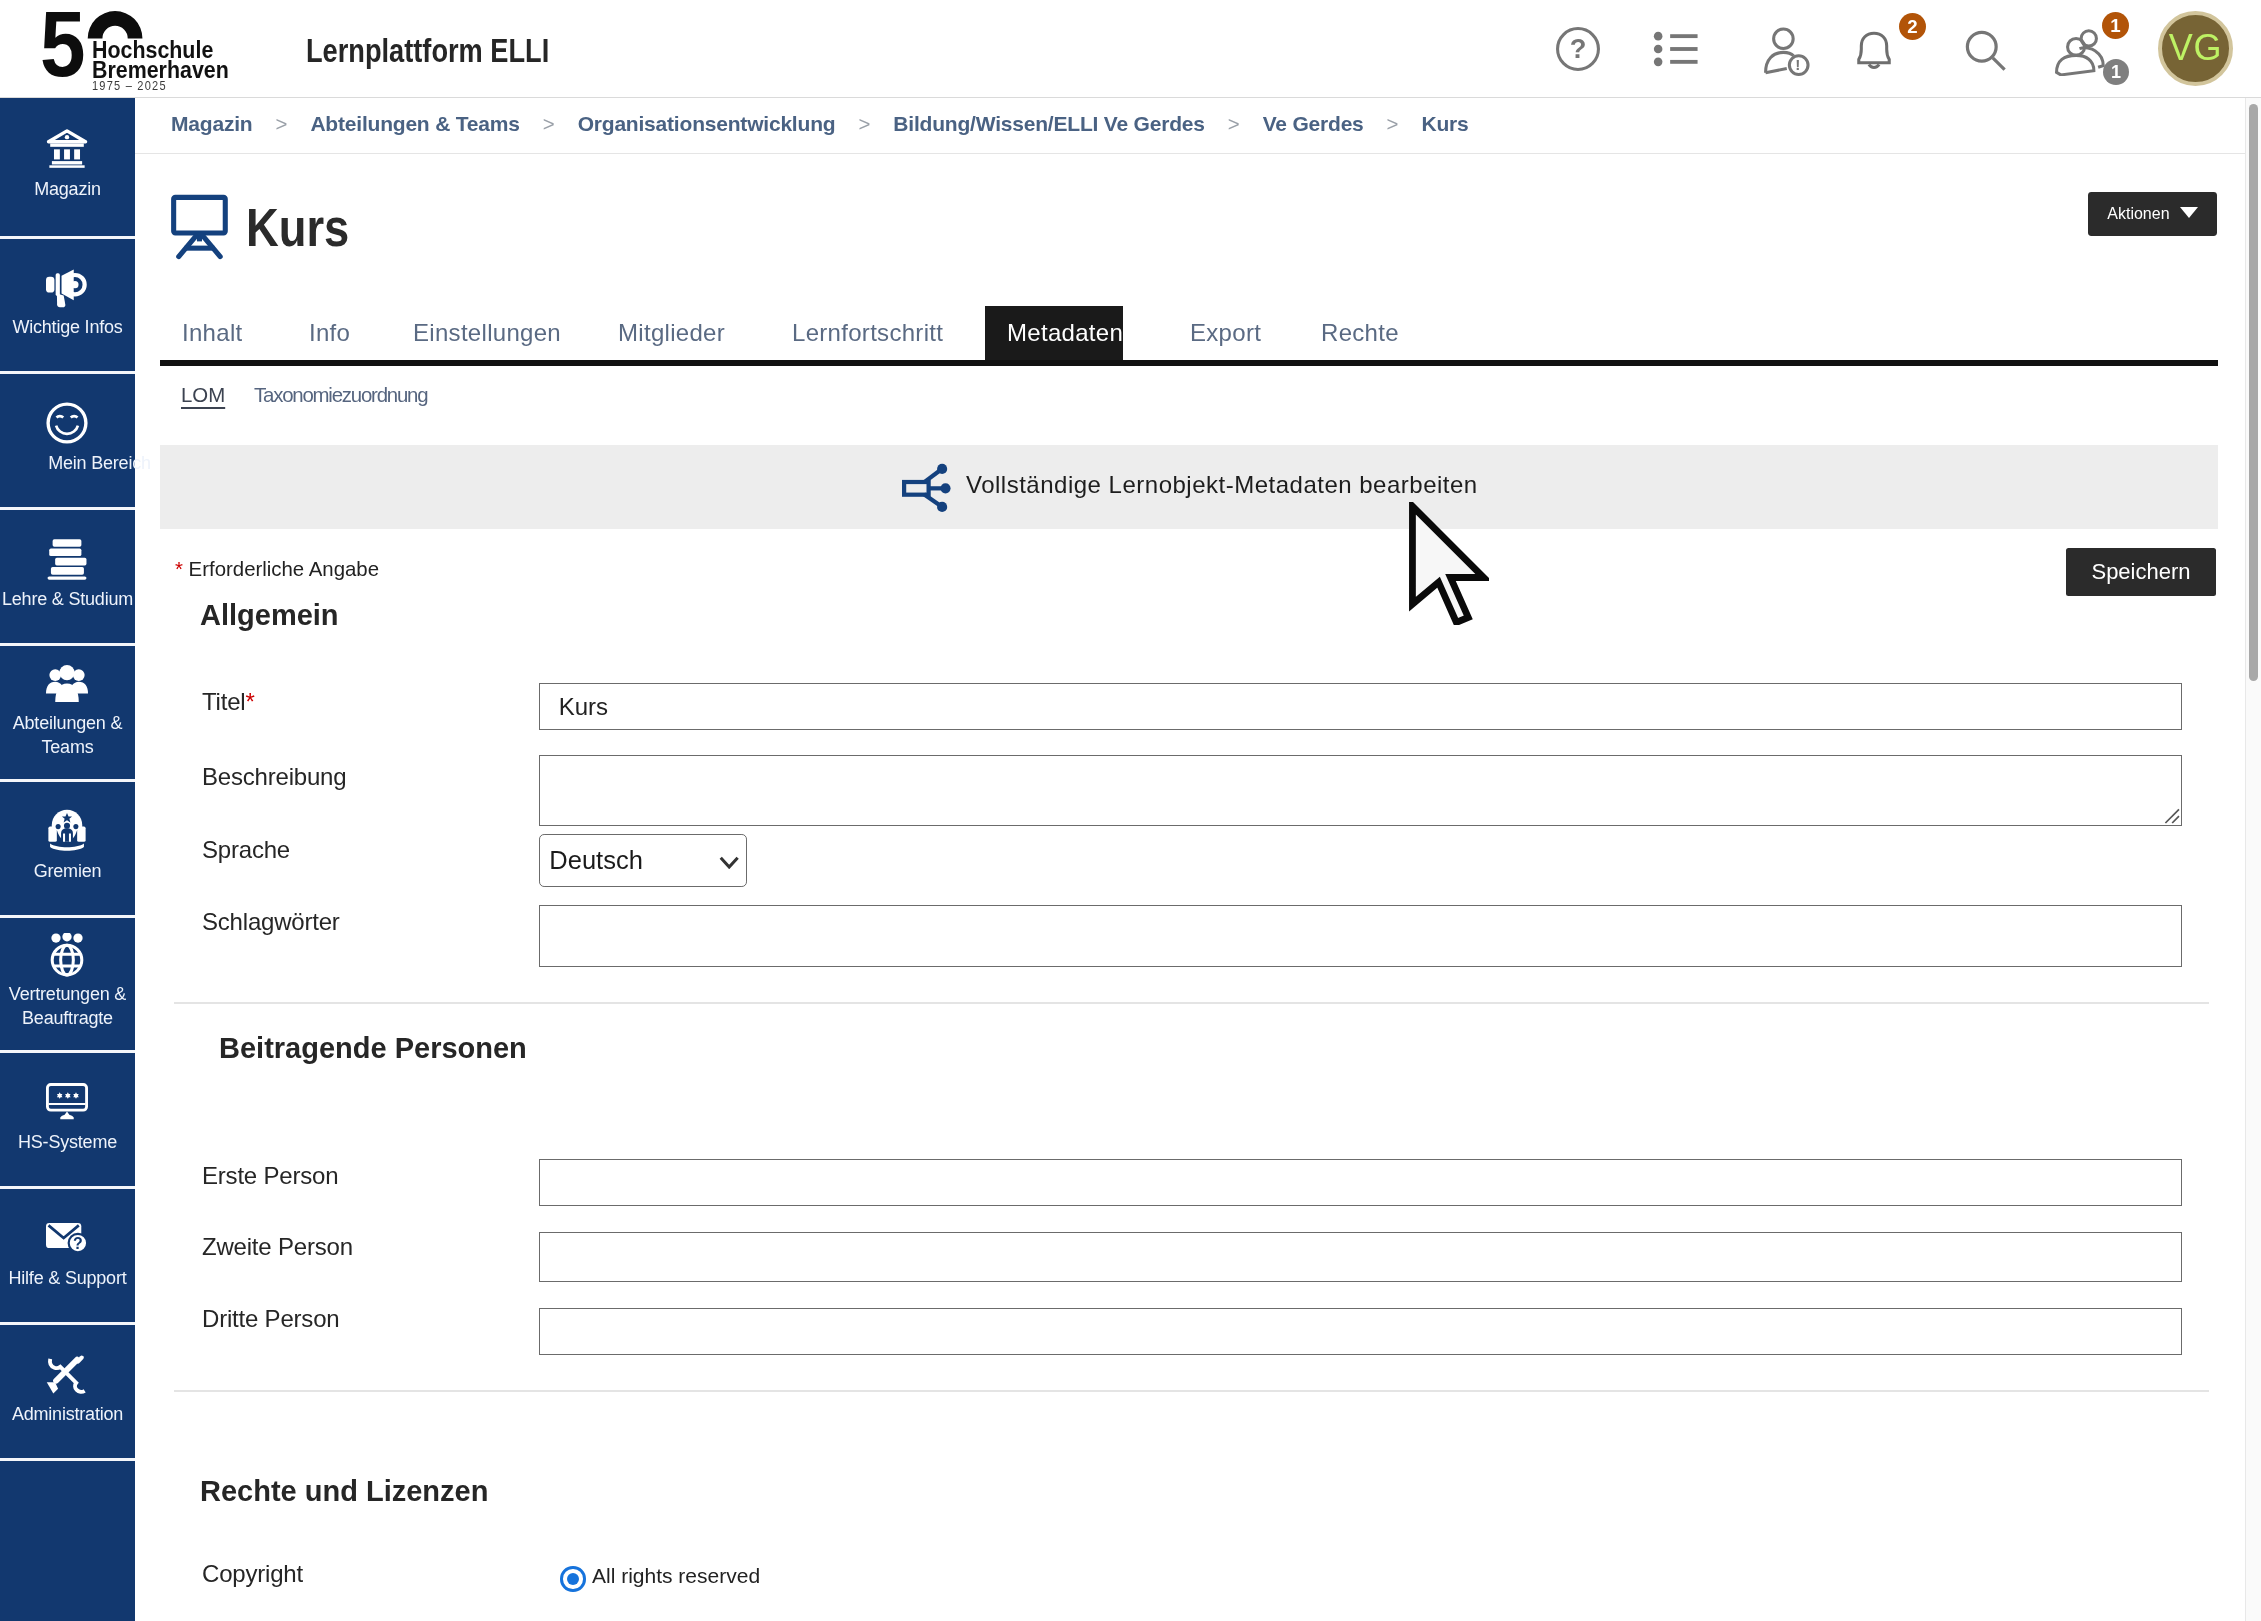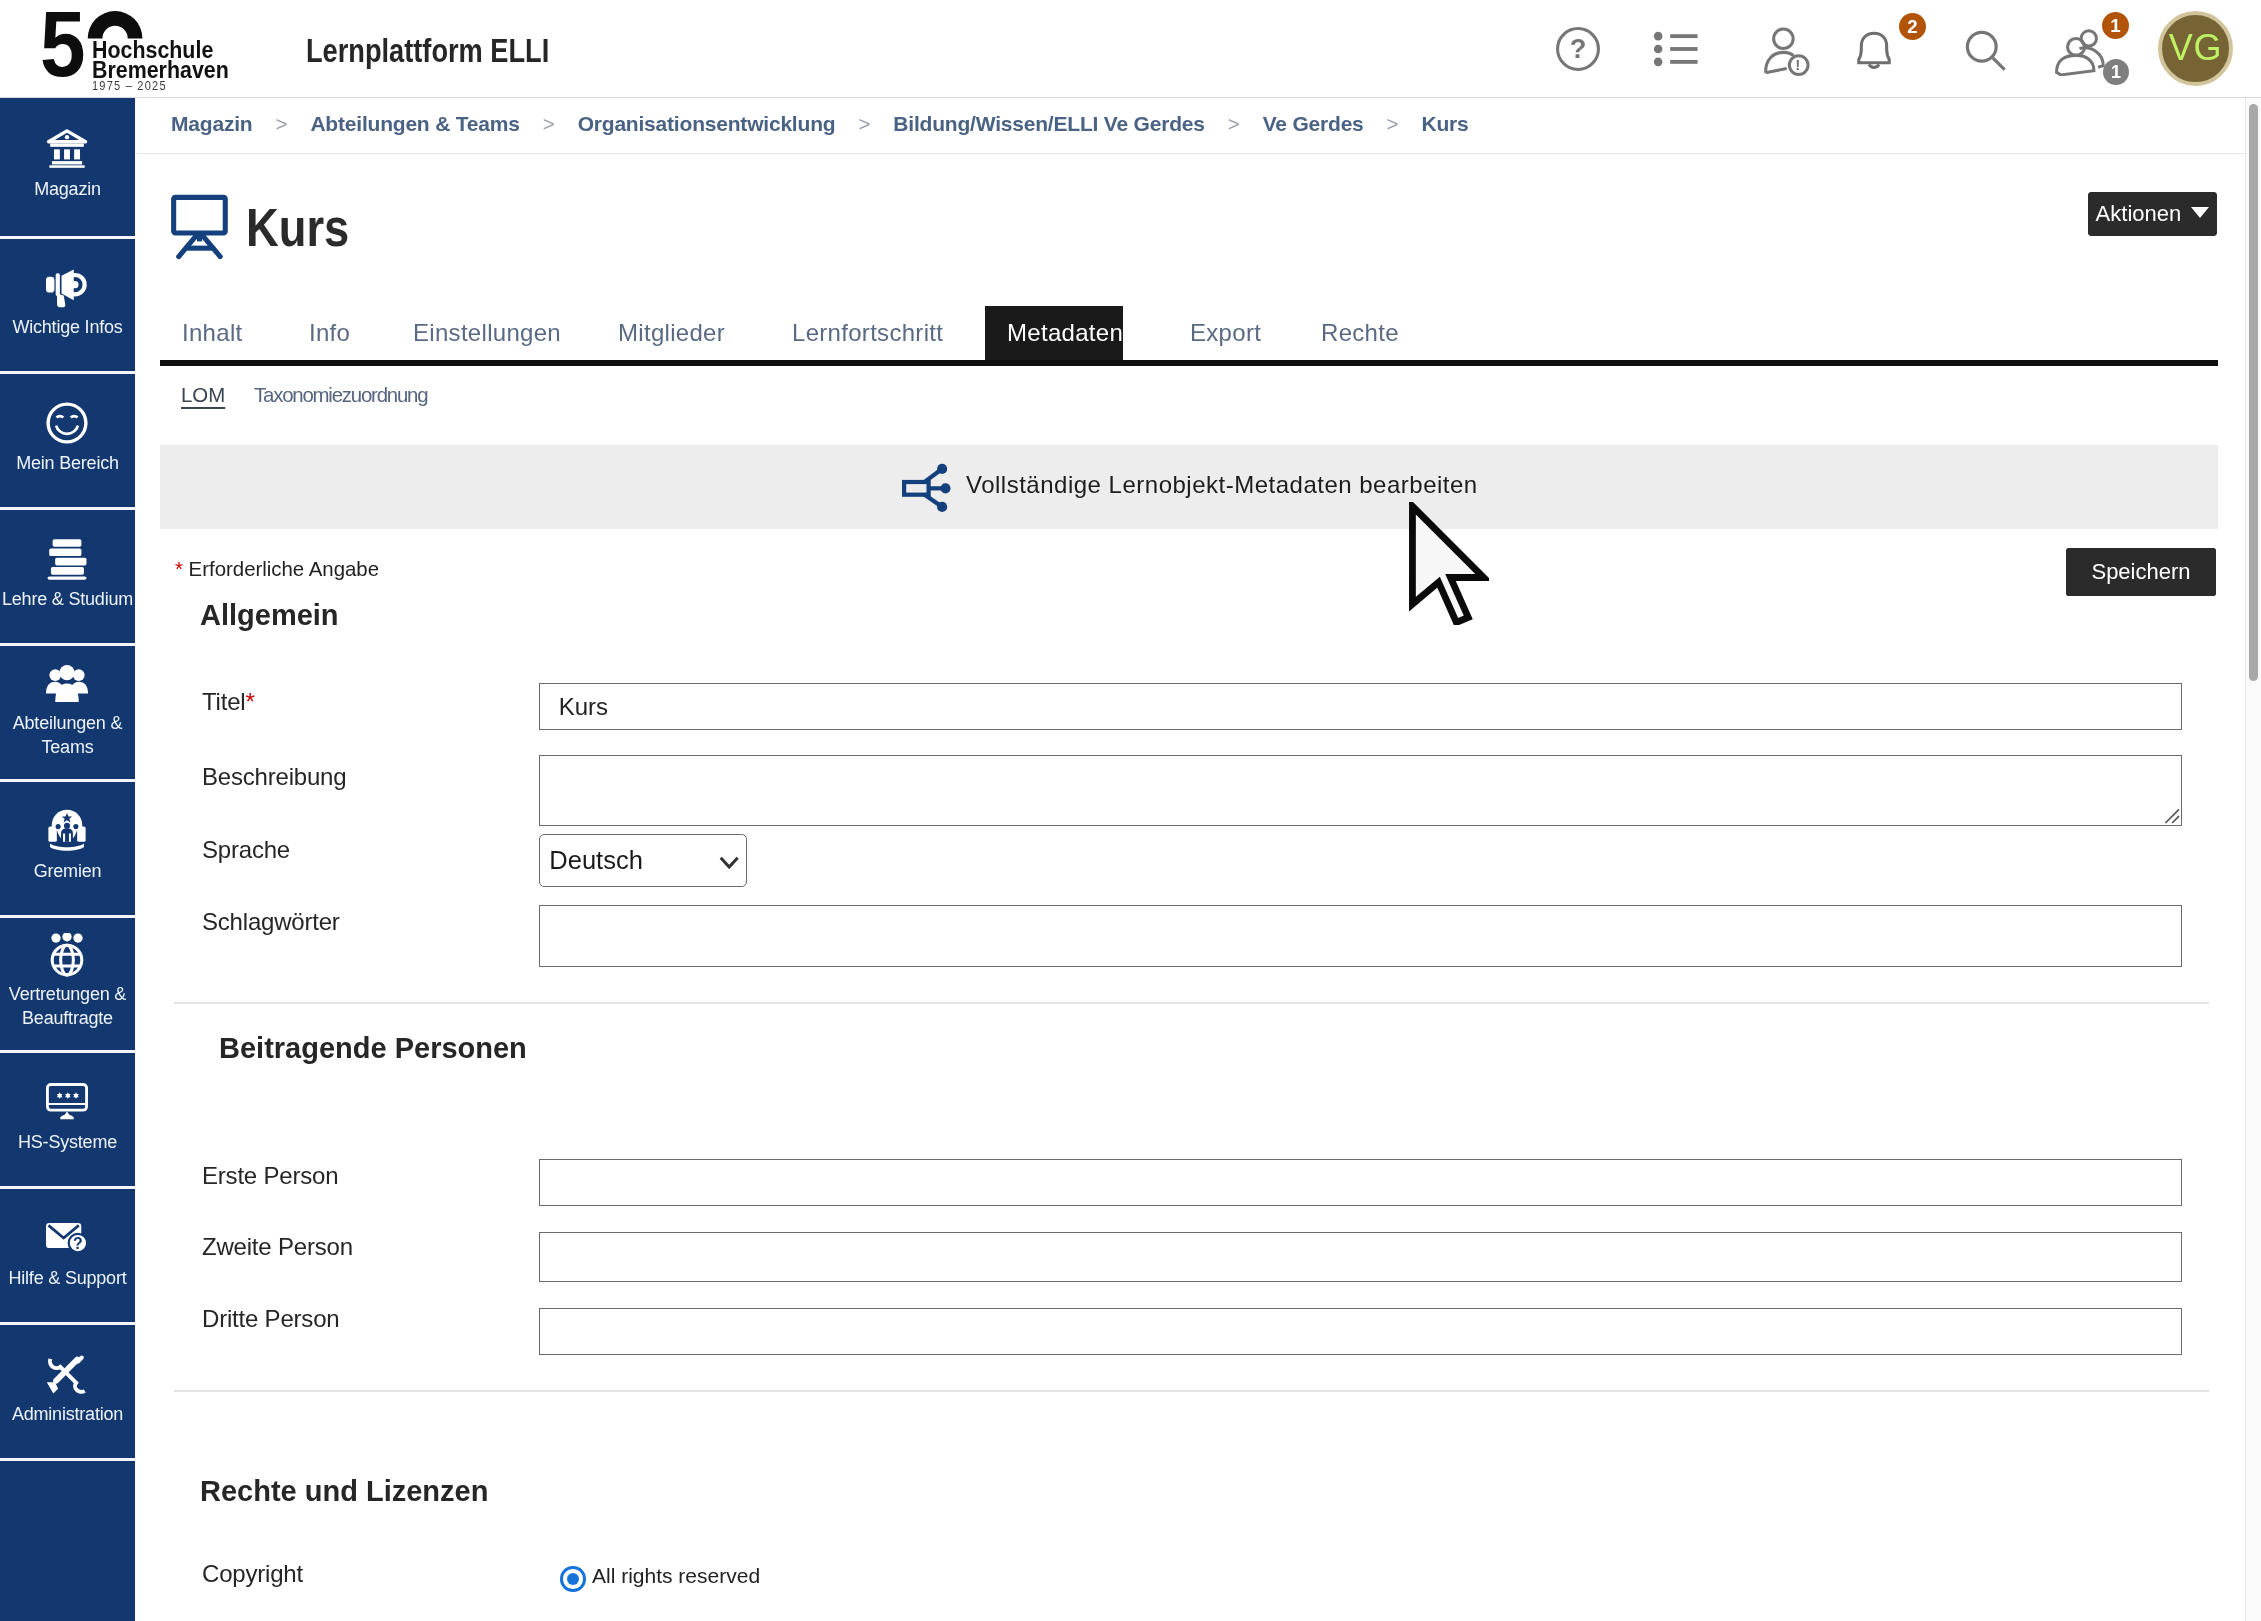--- a/index.html
+++ b/index.html
@@ -31,21 +31,21 @@
 
 
 #crumbbar { position:absolute; left:135px; top:98px; width:2126px; height:56px; background:#fff;
   border-bottom:1.7px solid #e5e5e5; }
 #crumbs { position:absolute; left:36px; top:13.6px; font-size:21px; font-weight:bold; color:#4a6283;
   white-space:nowrap; letter-spacing:-0.2px; }
 #crumbs .sep { color:#9aa0a8; font-weight:normal; padding:0 23px; font-size:20.4px; letter-spacing:0; }
 h1#ktitle { position:absolute; left:246px; top:200px; font-size:54px; font-weight:bold; color:#2b2b2b;
   line-height:54px; transform:scaleX(0.84); transform-origin:left top; }
 #aktionen { position:absolute; left:2088px; top:192px; width:129px; height:44px; background:#2b2b2b;
-  border-radius:3.4px; color:#fff; font-size:22px; line-height:44px; text-align:center; }
+  border-radius:3.4px; color:#fff; font-size:16px; line-height:44px; text-align:center; }
 #aktionen .tri { display:inline-block; margin-left:10.2px; width:0; height:0;
   border-left:9.3px solid transparent; border-right:9.3px solid transparent; border-top:11px solid #fff;
   vertical-align:middle; margin-top:-5.1px;}
 
 
 #tabrow { position:absolute; left:0; top:306px; height:54px; font-size:24px; color:#5a6a83; letter-spacing:0.3px; }
 .tab { position:absolute; line-height:54px; white-space:nowrap; }
 .tab.active { background:#1a1a1a; color:#fff; text-align:center; }
 #tabline { position:absolute; left:160px; top:360px; width:2058px; height:6px; background:#111; }
 #subtabs { position:absolute; left:0; top:384px; height:27px; font-size:20.4px; color:#56657f; }
@@ -181,21 +181,21 @@
           <circle cx="34.5" cy="19.5" r="11.5" fill="none" stroke="#fff" stroke-width="5"></circle>
           <circle cx="34.5" cy="19.5" r="4.2" fill="#fff"></circle>
         </svg></div>
     <div class="sblabel" style="top:217px;">Wichtige Infos</div>
     <div class="abs" style="left:46px; top:304px;"><svg width="42" height="42" viewBox="0 0 50 50">
           <circle cx="25" cy="25" r="22.5" fill="none" stroke="#fff" stroke-width="4"></circle>
           <path d="M12.5,18.5 A5.5,5.5 0 0 1 20.5,18.5" fill="none" stroke="#fff" stroke-width="3.2"></path>
           <path d="M29.5,18.5 A5.5,5.5 0 0 1 37.5,18.5" fill="none" stroke="#fff" stroke-width="3.2"></path>
           <path d="M12,28 A13.5,13.5 0 0 0 38,28" fill="none" stroke="#fff" stroke-width="3.2"></path>
         </svg></div>
-    <div class="sblabel" style="top:353px;">Mein Bereich</div>
+    <div class="sblabel" style="top:353px;margin-left:32px;">Mein Bereich</div>
     <div class="abs" style="left:45px; top:441px;"><svg width="44" height="41" viewBox="0 0 52 48">
           <g fill="#fff">
             <rect x="9" y="0" width="34" height="9" rx="2"></rect>
             <rect x="5" y="11" width="38" height="9" rx="2"></rect>
             <rect x="12" y="22" width="37" height="9" rx="2"></rect>
             <rect x="7" y="33" width="39" height="9" rx="2"></rect>
             <rect x="3" y="44" width="46" height="4" rx="2"></rect>
           </g>
         </svg></div>
     <div class="sblabel" style="top:489px;">Lehre &amp; Studium</div>

